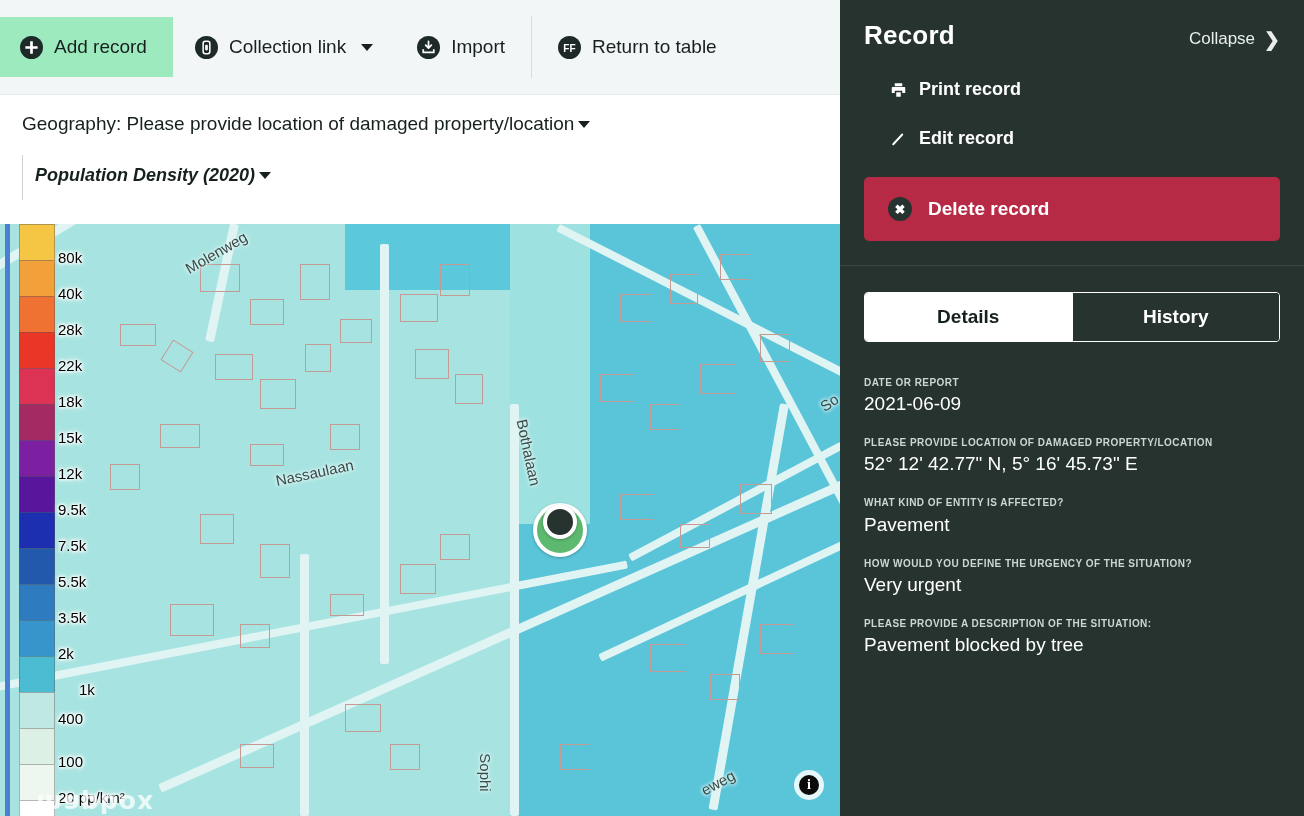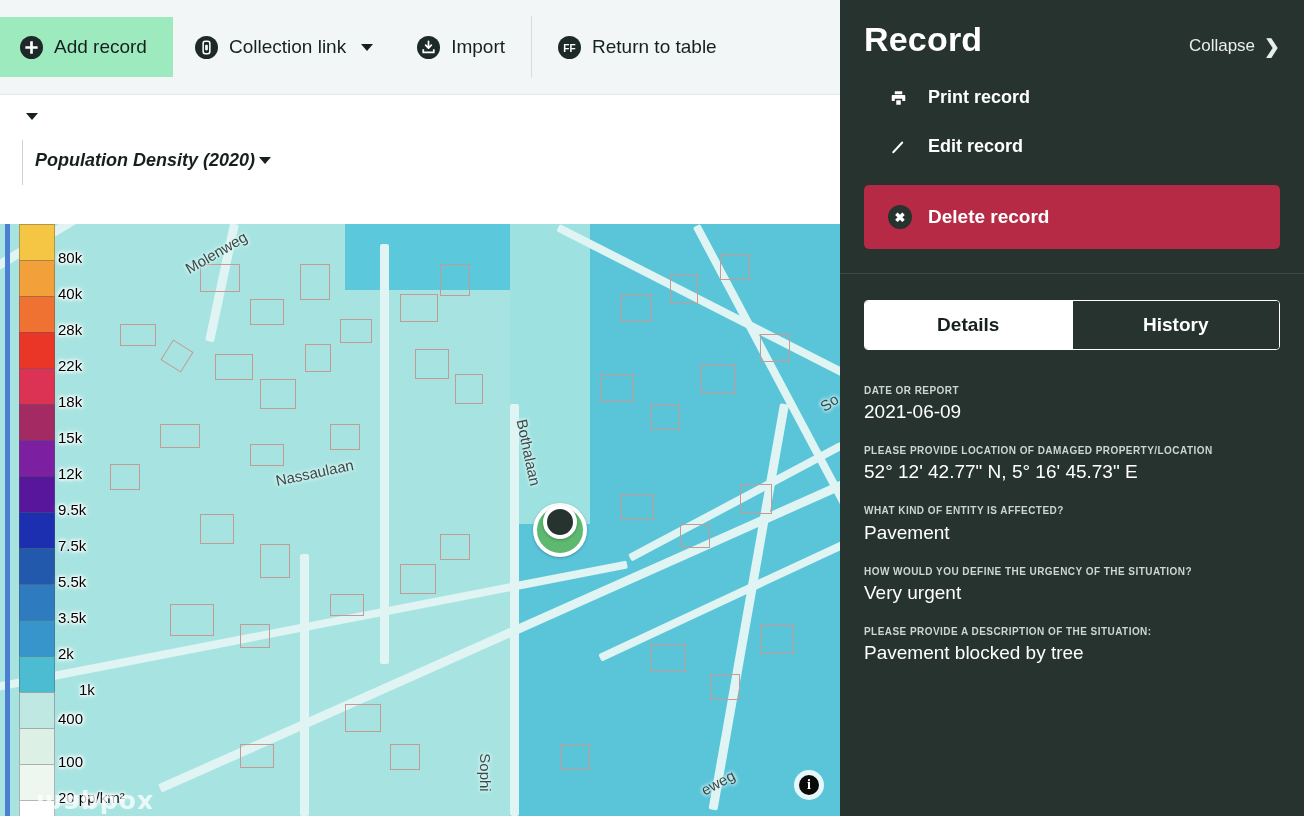--- a/index.html
+++ b/index.html
@@ -151,29 +151,29 @@
   .panel {
     position: absolute; right: 0; top: 0;
     width: 464px; height: 816px;
     background: #26332f; color: #ffffff;
     overflow: hidden;
   }
   .panel-top { padding: 20px 24px 24px 24px; }
   .panel-head {
     display: flex; align-items: baseline; justify-content: space-between;
   }
-  .panel-title { font-size: 34px; font-weight: bold; letter-spacing: .2px; }
+  .panel-title { font-size: 26px; font-weight: bold; letter-spacing: .2px; }
   .collapse {
     display: flex; align-items: center; gap: 9px;
     font-size: 17px; color: #e9eeed; cursor: pointer;
   }
   .chev { font-size: 19px; font-weight: bold; }
 
   .act {
-    display: flex; align-items: center; gap: 20px;
+    display: flex; align-items: center; gap: 11px;
     margin-top: 28px; padding-left: 24px;
     font-size: 18px; font-weight: bold; cursor: pointer;
   }
   .act-ico { width: 20px; display: flex; justify-content: center; }
 
   .delete-btn {
     margin-top: 28px; background: #b72a46; border-radius: 5px;
     height: 64px; display: flex; align-items: center; gap: 16px;
     padding-left: 24px; cursor: pointer;
   }
@@ -262,20 +262,21 @@
               <circle cx="12" cy="12" r="11" fill="#1d2a28"></circle>
               <text x="12" y="16.4" font-size="10.5" font-weight="bold" fill="#fff" text-anchor="middle" font-family="Liberation Sans, sans-serif">FF</text>
             </svg>
         </span>
         <span>Return to table</span>
       </div>
     </div>
 
     <div class="geo-bar">
       <div class="geo-title">
+        <span>Geography: Please provide location of damaged property/location</span>
         <span class="caret"></span>
       </div>
       <div class="layer-row">
         <div class="layer-title">
           <span>Population Density (2020)</span>
           <span class="caret"></span>
         </div>
       </div>
     </div>
 

